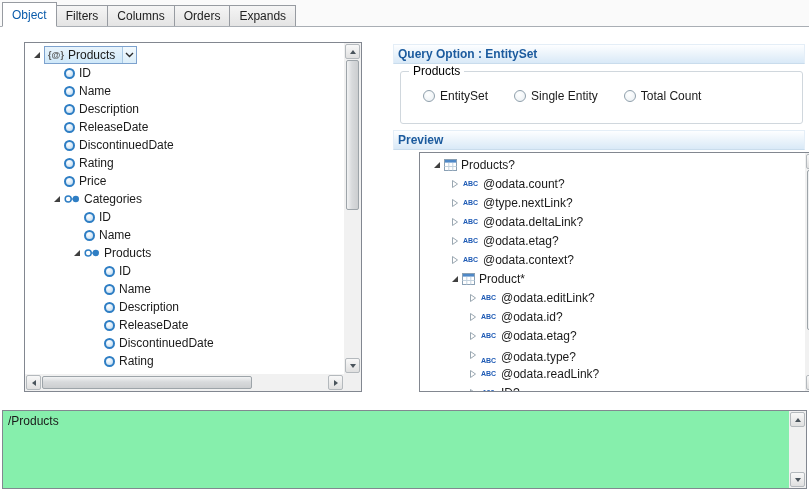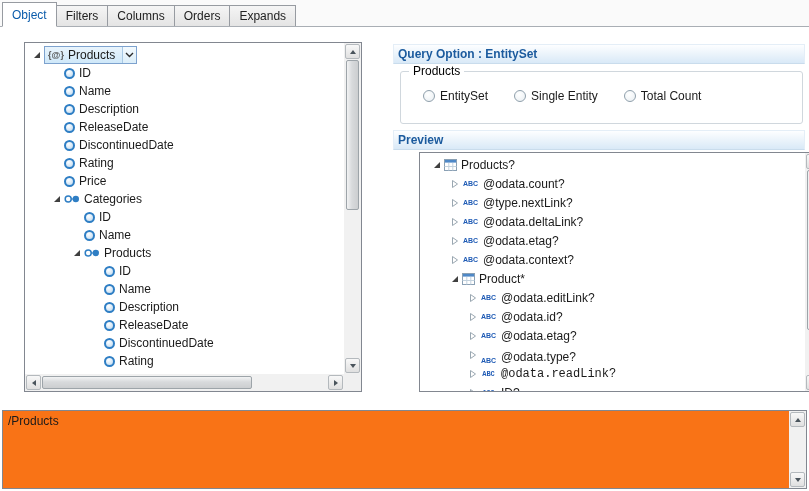--- a/index.html
+++ b/index.html
@@ -55,21 +55,21 @@
   .groupbox-label { position:absolute; top:-8px; left:8px; background:#fff; padding:0 4px; color:#000; }
   .radio-row { position:absolute; left:22px; top:17px; right:6px; display:flex; gap:26px; align-items:center; }
   .radio { display:inline-flex; align-items:center; cursor:default; }
   .rc { width:12px; height:12px; border:1px solid #90a0ac; border-radius:50%;
         background:radial-gradient(circle at 40% 35%, #ffffff, #e8eef2); margin-right:5px; position:relative; }
 
   .preview-panel { left:419px; top:152px; width:404px; height:240px; }
 
   
   .url-panel { left:2px; top:410px; width:805px; height:79px; }
-  .url-text { position:absolute; left:0; top:0; right:17px; bottom:0; padding:3px 5px; background:#f97316; }
+  .url-text { position:absolute; left:0; top:0; right:17px; bottom:0; padding:3px 5px; background:#86efac; }
 
   
   .sb { position:absolute; background:#f1f1f1; }
   .sb .btn { position:absolute; width:15px; height:15px; margin:1px;
              background:linear-gradient(#f8f8f8,#e0e0e0); border:1px solid #b4b9bd; border-radius:2px;
              display:flex; align-items:center; justify-content:center; }
   .btn.up { top:0; left:0; } .btn.down { bottom:0; left:0; }
   .btn.left { left:0; top:0; } .btn.right { right:0; top:0; }
   .arr { width:0; height:0; display:block; }
   .arr.up    { border-left:3.5px solid transparent; border-right:3.5px solid transparent; border-bottom:4px solid #4a545c; }
@@ -373,21 +373,21 @@
         </div>
         <div class="trow" style="height: 19px; padding-left: 46px; align-items: flex-end;">
           <span class="exp">
             <svg width="8" height="10" viewBox="0 0 8 10">
               <path d="M1.5 1.5 L6.5 5 L1.5 8.5 Z" fill="#fff" stroke="#9aa7b1" stroke-width="1"></path>
             </svg>
           </span>
           <span class="ti ti-abc">ABC</span>
           <span class="tlabel">@odata.type?</span>
         </div>
-        <div class="trow" style="height: 19px; padding-left: 46px; font-family: Liberation Mono, monospace;">
+        <div class="trow" style="height: 19px; padding-left: 46px;">
           <span class="exp">
             <svg width="8" height="10" viewBox="0 0 8 10">
               <path d="M1.5 1.5 L6.5 5 L1.5 8.5 Z" fill="#fff" stroke="#9aa7b1" stroke-width="1"></path>
             </svg>
           </span>
           <span class="ti ti-abc">ABC</span>
           <span class="tlabel">@odata.readLink?</span>
         </div>
         <div class="trow" style="height: 19px; padding-left: 46px;">
           <span class="exp">

